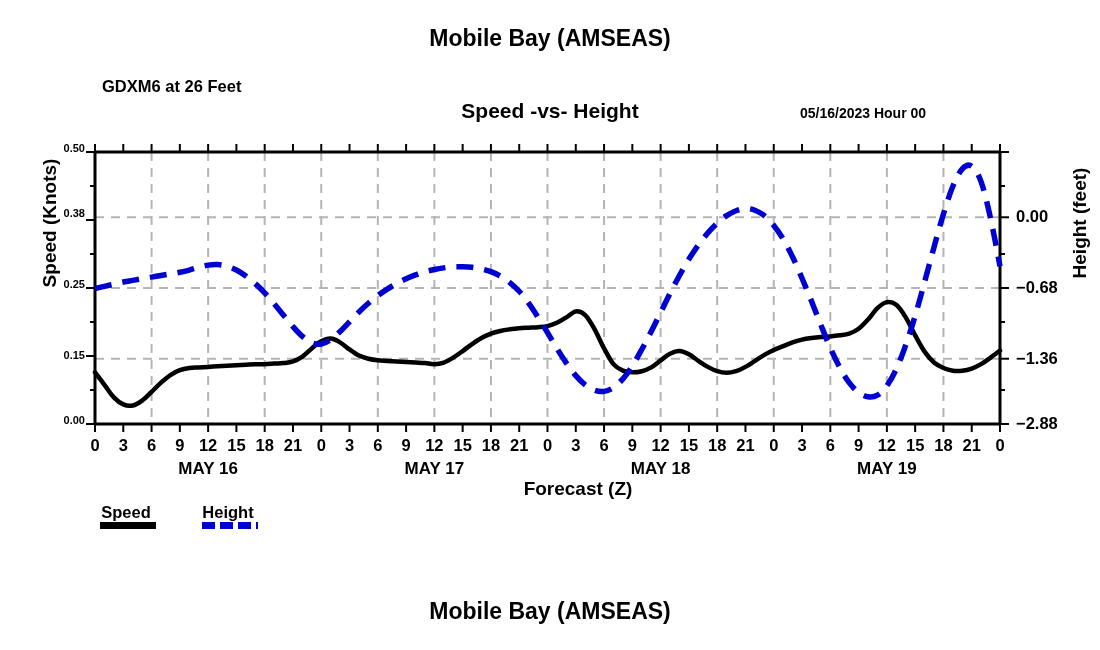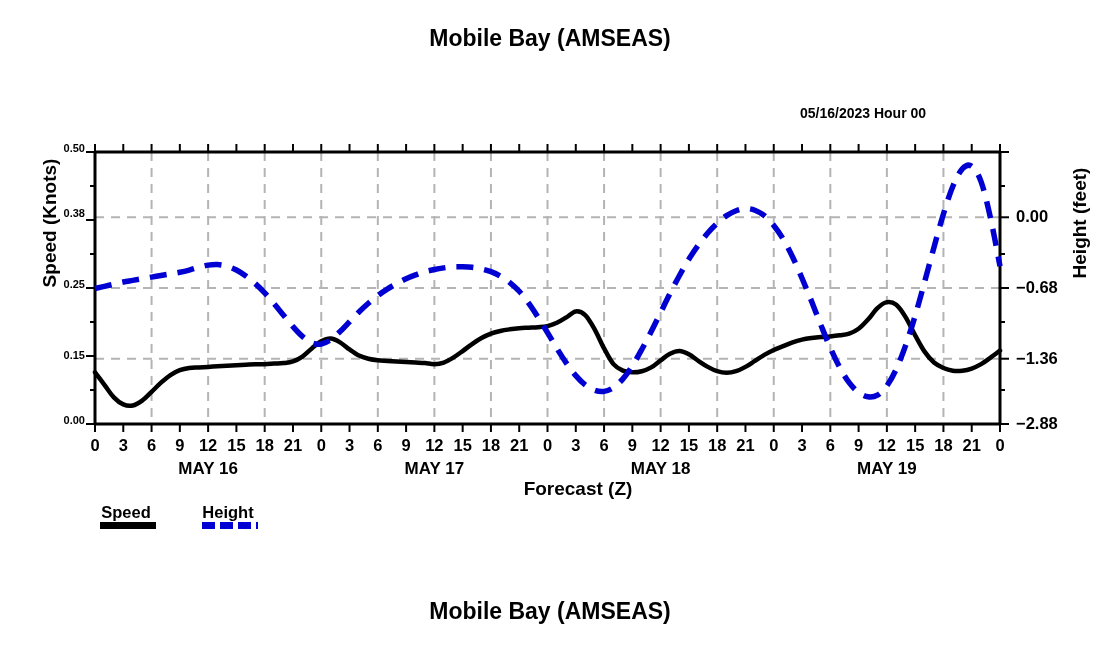--- a/index.html
+++ b/index.html
@@ -144,22 +144,24 @@
   svg { display: block; }
 </style>
 </head>
 <body>
 
 <div class="plot-root">
 
   <div class="title-top">Mobile Bay (AMSEAS)</div>
 
   <div class="station-block">
+    <div>GDXM6 at 26 Feet</div>
   </div>
 
+  <div class="subtitle-center">Speed -vs- Height</div>
 
   <div class="run-stamp">05/16/2023 Hour 00</div>
 
   <div class="ylabel-left">Speed (Knots)</div>
   <div class="ylabel-right">Height (feet)</div>
   <div class="xlabel">Forecast (Z)</div>
 
   <svg id="plot-svg" width="1100" height="650" style="position:absolute; left:0; top:0;">
     <g id="grid-layer">
         <line x1="95" x2="1000" y1="152" y2="152" stroke="#b4b4b4" stroke-width="2" stroke-dasharray="0"></line>

